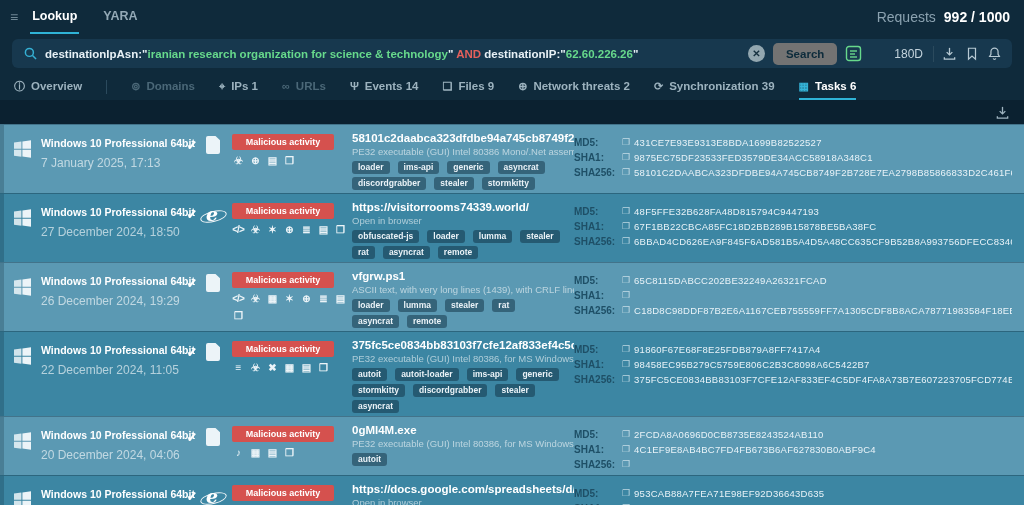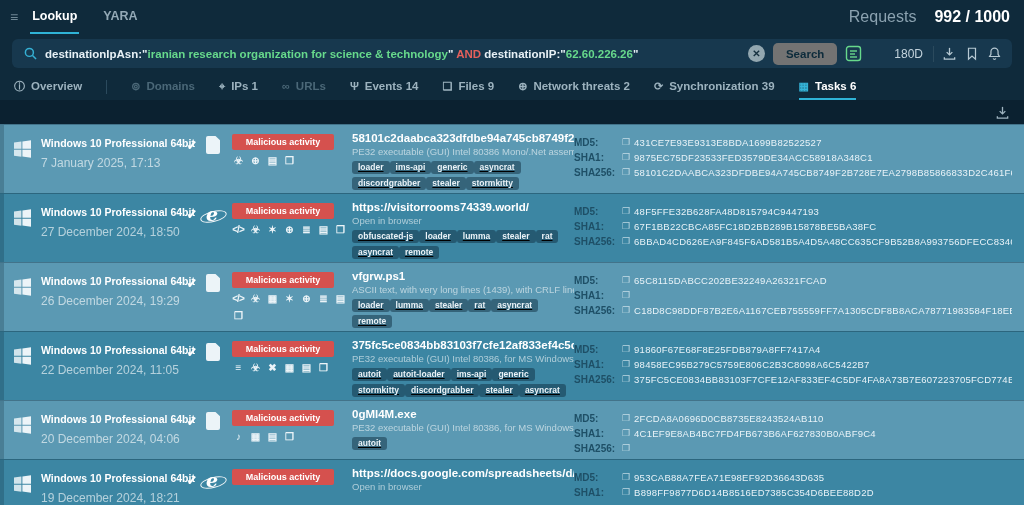--- a/index.html
+++ b/index.html
@@ -4,21 +4,21 @@
 <style>
   * { margin:0; padding:0; box-sizing:border-box; }
   body { background:#0a1e2c; font-family:"Liberation Sans", sans-serif; }
   .app { width:1024px; height:505px; background:#0e2636; overflow:hidden; position:relative; }
 
   
   .topbar { height:34px; display:flex; align-items:stretch; padding:0 14px 0 10px; background:#0f2a3b; }
   .menu-ic { color:#6f8795; font-size:14px; align-self:center; margin-right:12px; }
   .apptab { display:flex; align-items:center; padding:0 2px; margin-right:22px; font-size:12.5px; font-weight:bold; color:#93a9b6; border-bottom:2px solid transparent; cursor:pointer; }
   .apptab.active { color:#ffffff; border-bottom-color:#2fb3d6; }
-  .topbar-right { margin-left:auto; display:flex; align-items:center; gap:18px; font-size:16px; }
+  .topbar-right { margin-left:auto; display:flex; align-items:center; gap:8px; font-size:14px; }
   .req-label { color:#8ba2b0; }
   .req-value { color:#ffffff; font-weight:bold; }
 
   
   .searchrow { padding:5px 12px 6px; background:#0f2a3b; }
   .searchbox { height:29px; background:#17384e; border-radius:6px; display:flex; align-items:center; padding:0 10px 0 12px; gap:8px; }
   .mag { flex:none; display:flex; }
   .query { flex:1; font-size:11.5px; font-weight:bold; white-space:nowrap; overflow:hidden; }
   .seg-plain { color:#e8f1f6; }
   .seg-green { color:#67d98c; }
@@ -61,21 +61,21 @@
   .ie-ic::after { content:""; position:absolute; width:25px; height:9px; border:1.5px solid rgba(255,255,255,.92); border-radius:50%; left:-6px; top:6px; transform:rotate(-14deg); }
 
   .cell-verdict { flex:none; width:120px; padding-top:5px; }
   .badge { width:102px; height:16px; background:#d5514e; border-radius:2px; color:#ffffff; font-size:9px; font-weight:bold; display:flex; align-items:center; justify-content:center; cursor:pointer; }
   .vicons { margin-top:5px; display:flex; gap:5px; color:#ecf4f8; font-size:10px; line-height:12px; flex-wrap:wrap; }
   .vicons .vic { width:12px; text-align:center; font-weight:bold; letter-spacing:-1px; }
 
   .cell-main { flex:none; width:222px; padding-top:3px; }
   .m-title { font-size:11.5px; font-weight:bold; color:#ffffff; line-height:13px; white-space:nowrap; overflow:hidden; cursor:pointer; }
   .m-sub { font-size:9.5px; color:rgba(255,255,255,.58); line-height:11px; margin-top:1px; white-space:nowrap; overflow:hidden; }
-  .tags { margin-top:4px; display:flex; flex-wrap:wrap; gap:3px 0; max-width:218px;text-decoration:underline; }
+  .tags { margin-top:4px; display:flex; flex-wrap:wrap; gap:3px 8px; max-width:218px; }
   .tag { height:13px; padding:0 6px; background:rgba(13,42,60,.48); border-radius:3px; color:#eaf2f7; font-size:8.5px; font-weight:bold; line-height:13px; cursor:pointer; white-space:nowrap; }
 
   .cell-hashes { flex:1; padding-top:6px; min-width:0; }
   .hrow { display:flex; align-items:center; gap:4px; line-height:15px; }
   .hlabel { flex:none; width:44px; color:#1e4f66; font-weight:bold; font-size:10px; }
   .copy { flex:none; color:rgba(235,245,250,.72); font-size:9px; cursor:pointer; }
   .hval { color:#e9f3f8; font-size:9.5px; letter-spacing:.25px; white-space:nowrap; overflow:hidden; }
   svg { display:block; }
 </style>
 </head>

